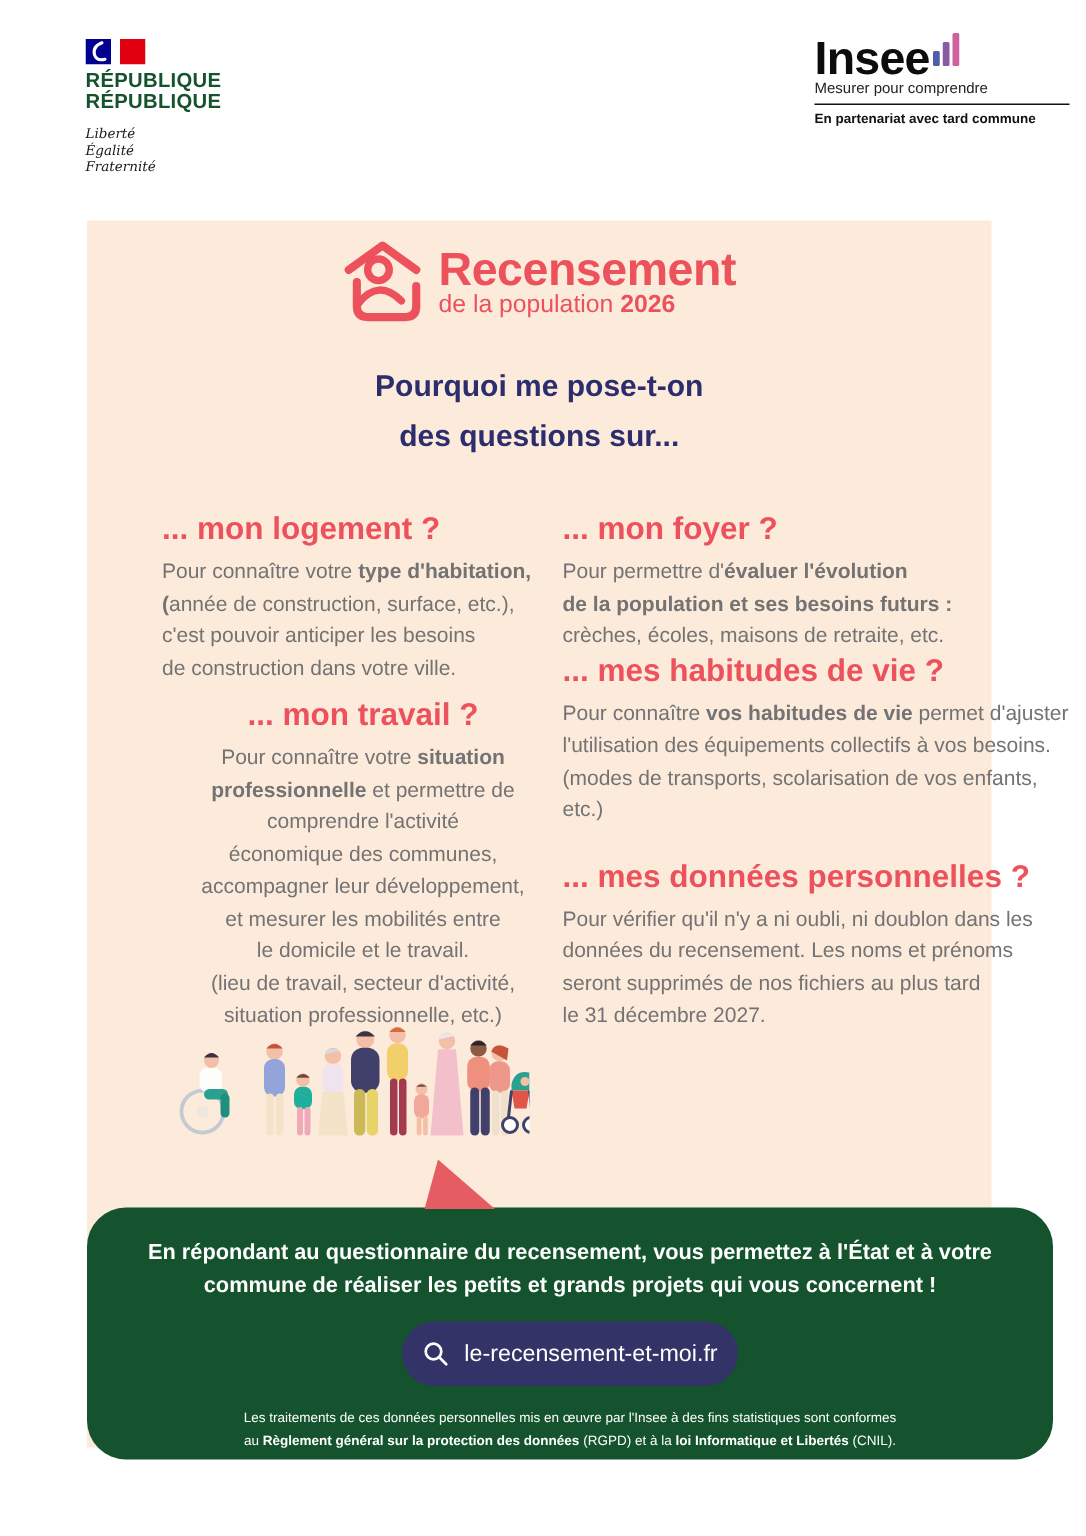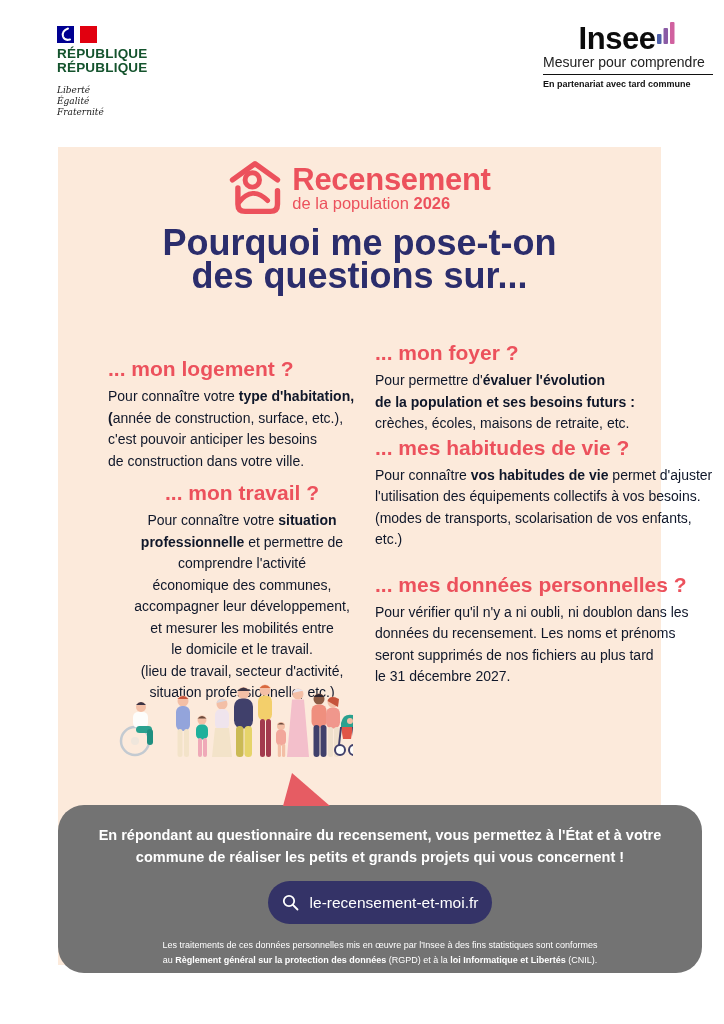--- a/index.html
+++ b/index.html
@@ -12,61 +12,61 @@
     color:#161616;
   }
 
   
   .rf-block { position:absolute; left:57px; top:26px; }
   .rf-flag { display:block; }
   .rf-name { margin-top:4px; font-weight:bold; font-size:13.5px; line-height:14px; letter-spacing:.2px; color:#14532d; }
   .rf-motto { margin-top:10px; font-family:"DejaVu Serif", serif; font-style:italic; font-size:9px; line-height:11px; color:#1a1a1a; }
 
   .insee-block { position:absolute; left:543px; top:24px; width:170px; }
-  .insee-row { display:flex; align-items:flex-start;justify-content:center; }
+  .insee-row { display:flex; align-items:flex-start; }
   .insee-word { font-weight:bold; font-size:31px; line-height:30px; letter-spacing:-.5px; color:#0c0c0c; }
   .insee-bars { margin-left:2px; margin-top:-2px; }
-  .insee-tagline { font-size:14px; color:#222; margin-top:0; }
+  .insee-tagline { font-size:10px; color:#222; margin-top:0; }
   .insee-divider { border-top:1.4px solid #111; margin-top:4px; }
   .insee-partner { font-weight:bold; font-size:9px; margin-top:4px; color:#111; }
 
   
   .panel {
     position:absolute; left:58px; top:147px; width:603px; height:818px;
     background:#FCEADB;
   }
 
   .brand { display:flex; justify-content:center; align-items:center; gap:10px; padding-top:11px; }
   .brand-text { color:#EC515C; }
   .brand-title { font-weight:bold; font-size:31px; line-height:30px; letter-spacing:-.3px; }
   .brand-sub { font-size:16.5px; line-height:17px; }
   .brand-sub b { font-weight:bold; }
 
   .page-title {
-    text-align:center; margin-top:8px;
-    color:#2B2D6C; font-weight:bold; font-size:36px; line-height:33px;
+    text-align:center; margin-top:24px;
+    color:#2B2D6C; font-weight:bold; font-size:20px; line-height:33px;
   }
 
   .col { position:absolute; }
-  .col-left  { left:50px;  top:209px; width:268px; }
+  .col-left  { left:50px;  top:193px; width:268px; }
   .col-right { left:317px; top:193px; width:340px; }
 
   .section-heading { color:#EC515C; font-weight:bold; font-size:21px; line-height:25px; margin-bottom:5px; }
-  .section-body { color:#0f172a; font-size:14px; line-height:21.5px; }
+  .section-body { color:#737373; font-size:14px; line-height:21.5px; }
   .section-body b { font-weight:bold; }
   .sec + .sec-gap-left  { margin-top:8px;text-align:center; }
   .gap-habitudes { }
   .gap-donnees  { margin-top:21px; }
 
   .people { position:absolute; left:55px; top:518px; }
 
   
   .banner {
     position:absolute; left:58px; top:805px; width:644px; height:168px;
-    background:#737373; border-radius:26px;
+    background:#14532d; border-radius:26px;
     color:#ffffff; text-align:center;
   }
   .banner-tail { position:absolute; left:225px; top:-32px; }
   .banner-message { padding-top:19px; font-weight:bold; font-size:14.5px; line-height:22px; }
   .search-pill {
     margin:13px auto 0; width:224px; height:43px; border-radius:22px;
     background:#343367; border:none; cursor:pointer;
     display:flex; align-items:center; justify-content:center; gap:11px;
     color:#fff; font-size:15.5px; font-family:"Liberation Sans", sans-serif;
   }

